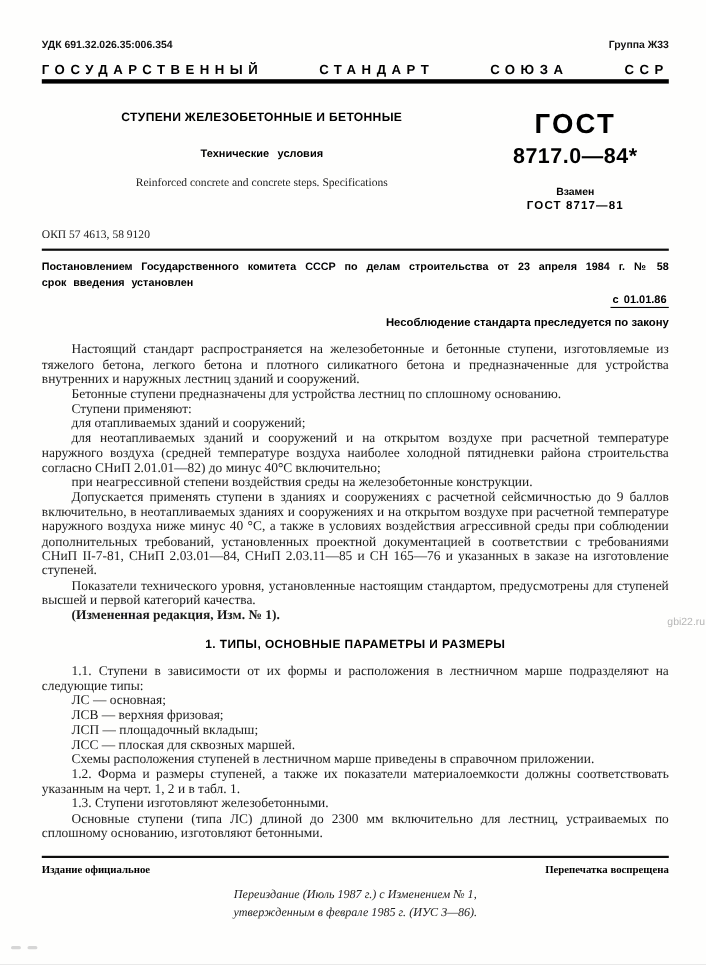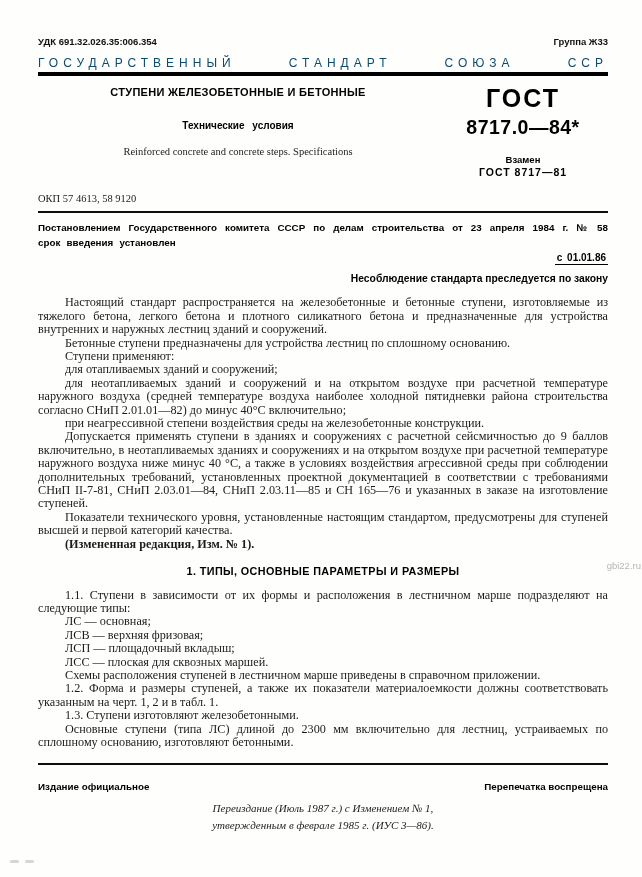--- a/index.html
+++ b/index.html
@@ -11,25 +11,25 @@
     padding:36px 34px 0 38px;
     font-family:"Liberation Serif",serif;
     color:#1b1b1b;
     overflow:hidden;
   }
 
   .meta-row{display:flex;justify-content:space-between;align-items:flex-end;
     font-family:"Liberation Sans",sans-serif;font-weight:700;font-size:9.5px;color:#111;}
 
   .org-header{display:flex;justify-content:space-between;margin-top:9px;
-    font-family:"Liberation Sans",sans-serif;font-weight:400;font-size:12px;color:#0c4a6e;}
+    font-family:"Liberation Sans",sans-serif;font-weight:700;font-size:12px;color:#000000;}
   .org-header span{letter-spacing:5px;white-space:nowrap;}
   .bar{height:4px;background:#000;margin-top:2px;}
 
-  .title-grid{display:flex;margin-top:10px;}
+  .title-grid{display:flex;margin-top:25px;}
   .title-left{width:400px;text-align:center;}
   .doc-title{font-family:"Liberation Sans",sans-serif;font-weight:700;font-size:11px;letter-spacing:.3px;color:#000;}
   .doc-subtitle{margin-top:22px;font-family:"Liberation Sans",sans-serif;font-weight:700;font-size:10px;word-spacing:5px;color:#000;text-align:center;}
   .doc-en{margin-top:15px;font-size:10.5px;color:#222;}
   .title-right{flex:1;text-align:center;font-family:"Liberation Sans",sans-serif;font-weight:700;color:#000;}
   .gost-label{font-size:25px;letter-spacing:2px;line-height:1;}
   .gost-number{font-size:19.5px;margin-top:5px;letter-spacing:.5px;}
   .vzamen-label{font-size:9.5px;margin-top:15px;}
   .vzamen-number{font-size:10.5px;margin-top:1px;letter-spacing:1px;}
 
@@ -43,22 +43,22 @@
   .law{text-align:right;font-family:"Liberation Sans",sans-serif;font-weight:700;font-size:10.3px;margin-top:10px;color:#000;}
 
   .body-block{margin-top:12px;font-size:12.2px;line-height:13.4px;text-align:justify;}
   .para{margin:0;text-indent:27px;}
   .bold-para{font-weight:700;}
 
   .section-heading{margin:14px 0 10px;text-align:center;font-family:"Liberation Sans",sans-serif;
     font-weight:700;font-size:10.8px;letter-spacing:.4px;color:#000;}
 
   .footer-rule{height:2px;background:#0d0d0d;margin-top:14px;}
-  .footer-row{display:flex;justify-content:space-between;font-family:Liberation Sans, sans-serif;
-    font-weight:700;font-size:9.8px;margin-top:16px;color:#000;}
+  .footer-row{display:flex;justify-content:space-between;font-family:Liberation Serif, serif;
+    font-weight:700;font-size:9.8px;margin-top:6px;color:#000;}
   .reissue{text-align:center;font-style:italic;font-size:11px;line-height:1.5;margin-top:8px;color:#222;}
 
   .watermark{position:absolute;right:1px;top:560px;color:#b5b5b5;
     font-family:"Liberation Sans",sans-serif;font-size:9.5px;}
   .artifact{position:absolute;left:10px;top:860px;display:flex;gap:6px;}
   .artifact i{display:block;width:9px;height:3px;background:#d6d6d6;border-radius:2px;}
 </style>
 </head>
 <body>
 

